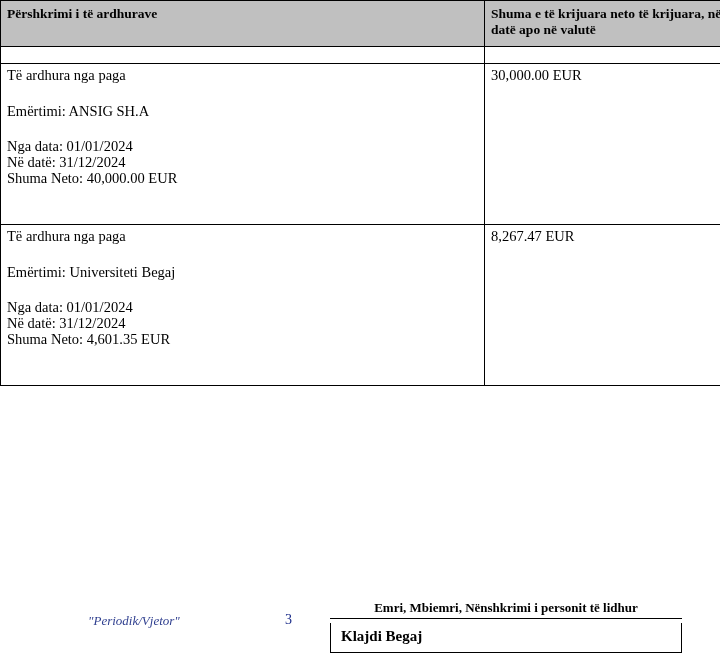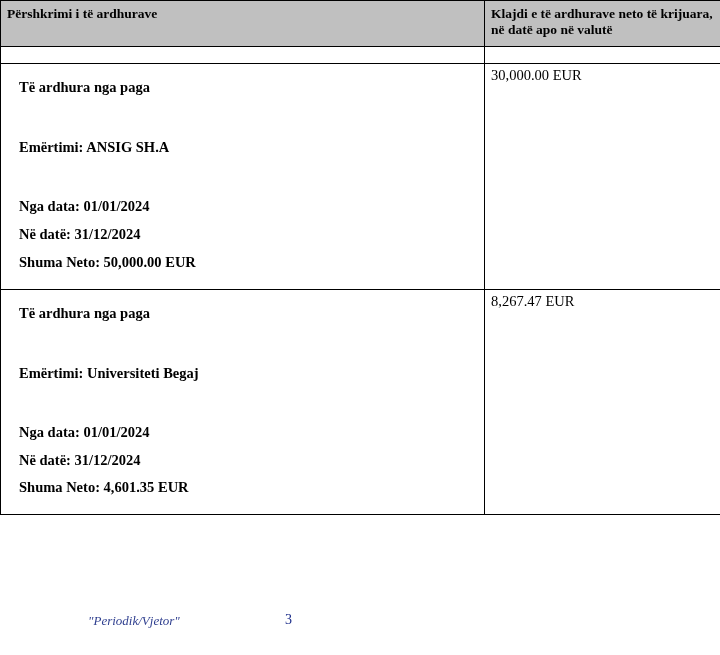--- a/index.html
+++ b/index.html
@@ -60,24 +60,23 @@
     border-bottom: 1px solid #000;
     background: #ffffff;
   }
 
   .entry-cell {
     font-size: 14.5px;
     line-height: 1.1;
     height: 150px;
   }
   .entry-cell .line {
-    margin: 12px;
+    margin: 0;
     padding: 0;
     white-space: pre;
-    font-weight: bold;
   }
   .entry-cell .gap-lg { height: 20px; }
   .entry-cell .gap-md { height: 19px; }
   .amount-cell {
     font-size: 14.5px;
     line-height: 1.1;
   }
 
   
   .footer {
@@ -133,38 +132,38 @@
 </style>
 </head>
 <body>
 
 <div class="page">
 
   <table class="income-table">
     <thead>
       <tr>
         <th class="col-desc">Përshkrimi i të ardhurave</th>
-        <th class="col-amt"><span>Klajdi e të ardhurave </span><span class="hdr-underline">neto</span><span> të krijuara, në datë apo në valutë</span></th>
+        <th class="col-amt"><span>Shuma e të krijuara </span><span class="hdr-underline">neto</span><span> të krijuara, në datë apo në valutë</span></th>
       </tr>
     </thead>
     <tbody>
       <tr class="spacer-row">
         <td></td>
         <td></td>
       </tr>
 
       <tr>
         <td class="entry-cell">
           <div class="line">Të ardhura nga paga</div>
           <div class="gap-lg"></div>
           <div class="line">Emërtimi: ANSIG SH.A</div>
           <div class="gap-md"></div>
           <div class="line">Nga data: 01/01/2024</div>
           <div class="line">Në datë: 31/12/2024</div>
-          <div class="line">Shuma Neto: 50,000.00 EUR</div>
+          <div class="line">Shuma Neto: 40,000.00 EUR</div>
         </td>
         <td class="amount-cell">30,000.00 EUR</td>
       </tr>
 
       <tr>
         <td class="entry-cell">
           <div class="line">Të ardhura nga paga</div>
           <div class="gap-lg"></div>
           <div class="line">Emërtimi: Universiteti Begaj</div>
           <div class="gap-md"></div>
@@ -174,15 +173,21 @@
         </td>
         <td class="amount-cell">8,267.47 EUR</td>
       </tr>
     </tbody>
   </table>
 
   <div class="footer">
     <div class="footer-left">"Periodik/Vjetor"</div>
     <div class="footer-page">3</div>
 
+    <div class="signature-block">
+      <div class="signature-title">Emri, Mbiemri, Nënshkrimi i personit të lidhur</div>
+      <div class="signature-box">
+        <span class="signature-name">Klajdi Begaj</span>
+      </div>
+    </div>
   </div>
 
 </div>
 
 </body></html>

